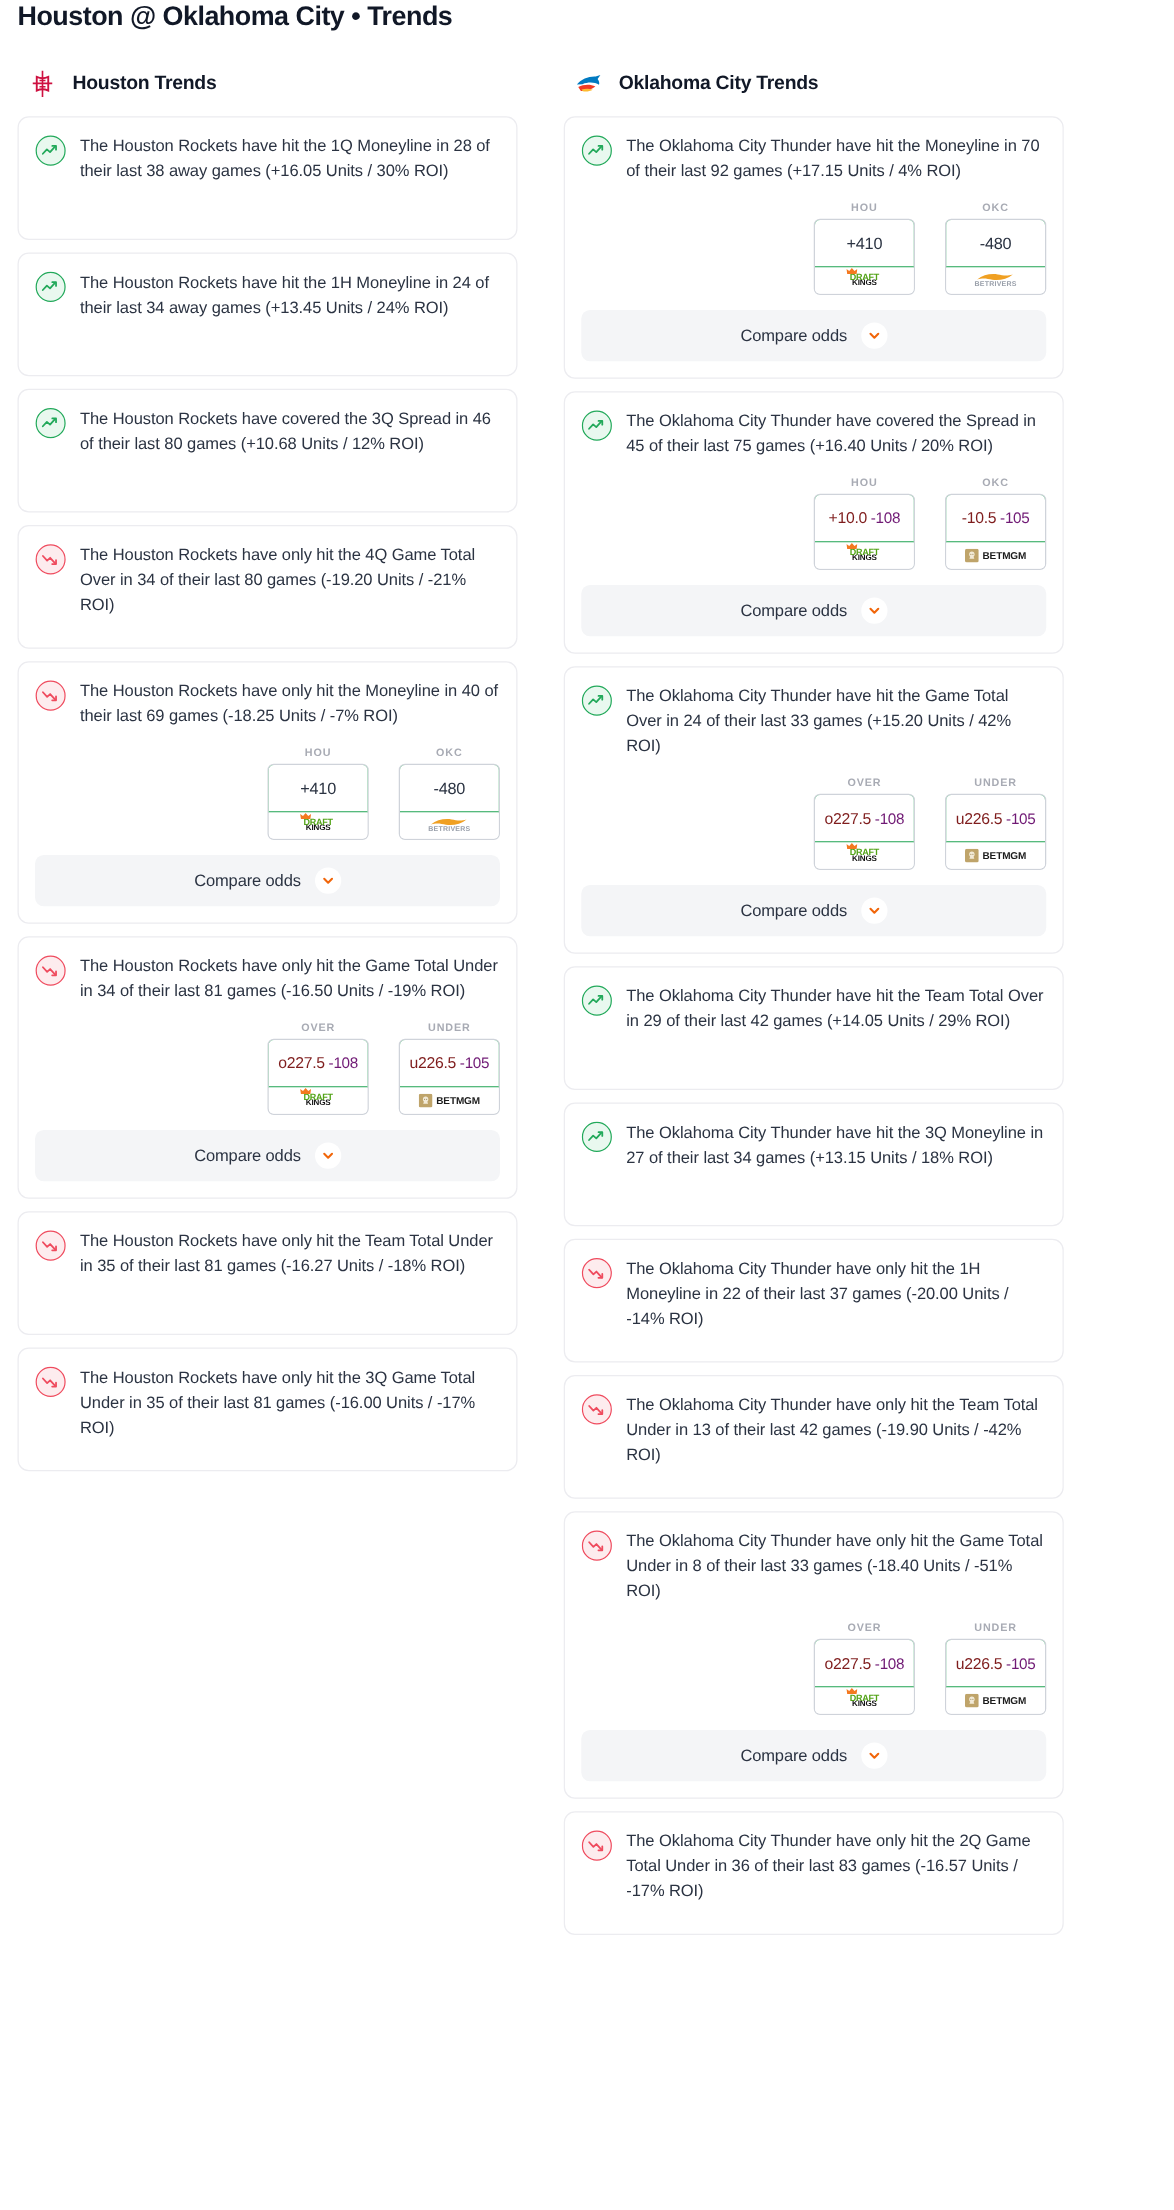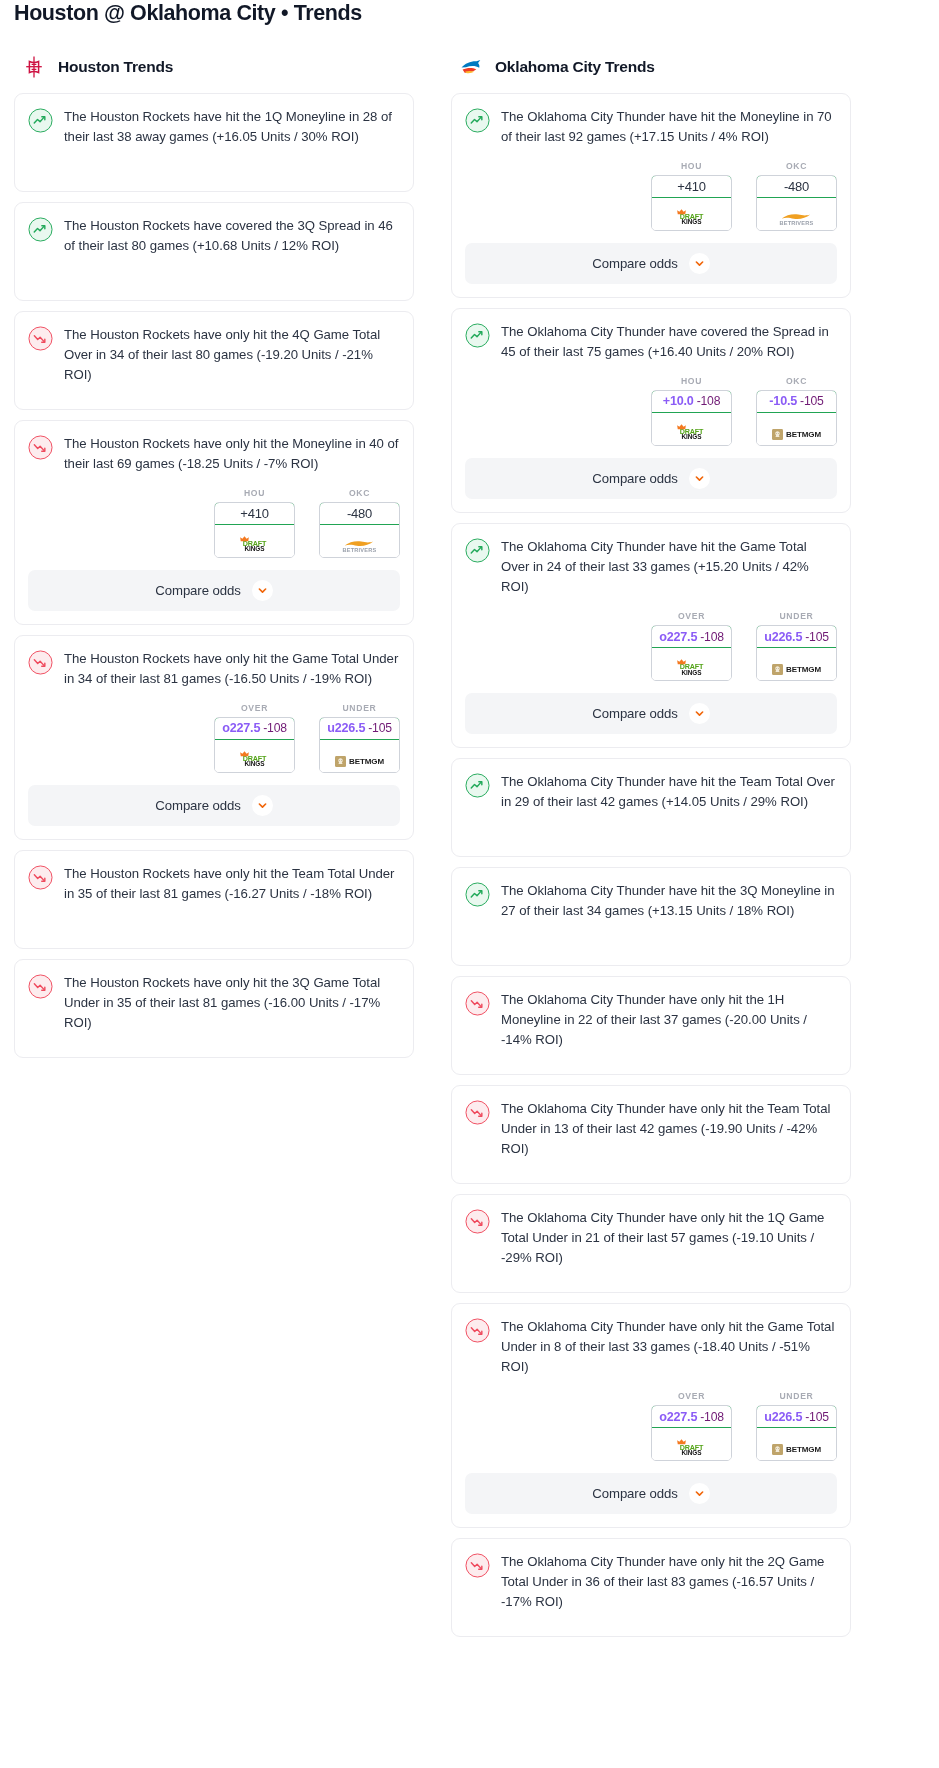--- a/index.html
+++ b/index.html
@@ -95,32 +95,32 @@
   }
   .odds-box {
     border: 1px solid #cfd3da;
     border-radius: 5px;
     overflow: hidden;
     background: #fff;
   }
   .odds-value {
     border: 1px solid #21a453;
     border-radius: 5px 5px 0 0;
-    margin: -1px -1px 11px -1px;
-    height: 23px;
+    margin: -1px -1px 0 -1px;
+    height: 39px;
     display: flex;
     align-items: center;
     justify-content: center;
     gap: 3px;
     background: #fff;
   }
   .odds-value .v-main {
     font-size: 12.6px;
-    font-weight: 700;
-    color: #8b5cf6;
+    font-weight: 400;
+    color: #7f1d1d;
     letter-spacing: -0.2px;
   }
   .odds-value .v-juice {
     font-size: 12.2px;
     font-weight: 400;
     color: #701a75;
     letter-spacing: -0.2px;
   }
   .odds-value.single .v-main { font-weight: 400; font-size: 13px; color: #2b3342; }
   .book {
@@ -203,20 +203,32 @@
 
     </div>
       <div class="card">
       <div class="card-body">
         <span class="trend-icon">
     <svg viewBox="0 0 26 26">
       <circle cx="13" cy="13" r="12" fill="#e9f8ef" stroke="#22a95a" stroke-width="1"></circle>
       <path d="M6.5 15.6l3.4-3.6 2.6 2.2 4.3-4.7" fill="none" stroke="#22a95a" stroke-width="1.5" stroke-linecap="round" stroke-linejoin="round"></path>
       <path d="M14.4 9.1h3.1v3.1" fill="none" stroke="#22a95a" stroke-width="1.5" stroke-linecap="round" stroke-linejoin="round"></path>
     </svg></span>
+        <span class="trend-text">The Houston Rockets have hit the 1H Moneyline in 24 of their last 34 away games (+13.45 Units / 24% ROI)</span>
+      </div>
+
+    </div>
+      <div class="card">
+      <div class="card-body">
+        <span class="trend-icon">
+    <svg viewBox="0 0 26 26">
+      <circle cx="13" cy="13" r="12" fill="#e9f8ef" stroke="#22a95a" stroke-width="1"></circle>
+      <path d="M6.5 15.6l3.4-3.6 2.6 2.2 4.3-4.7" fill="none" stroke="#22a95a" stroke-width="1.5" stroke-linecap="round" stroke-linejoin="round"></path>
+      <path d="M14.4 9.1h3.1v3.1" fill="none" stroke="#22a95a" stroke-width="1.5" stroke-linecap="round" stroke-linejoin="round"></path>
+    </svg></span>
         <span class="trend-text">The Houston Rockets have covered the 3Q Spread in 46 of their last 80 games (+10.68 Units / 12% ROI)</span>
       </div>
 
     </div>
       <div class="card">
       <div class="card-body">
         <span class="trend-icon">
     <svg viewBox="0 0 26 26">
       <circle cx="13" cy="13" r="12" fill="#fdecee" stroke="#ef4b5e" stroke-width="1"></circle>
       <path d="M6.6 10.2l3.5 3.8 2.5-2.3 4.4 4.8" fill="none" stroke="#ef4b5e" stroke-width="1.5" stroke-linecap="round" stroke-linejoin="round"></path>
@@ -594,32 +606,20 @@
 
     </div>
       <div class="card">
       <div class="card-body">
         <span class="trend-icon">
     <svg viewBox="0 0 26 26">
       <circle cx="13" cy="13" r="12" fill="#fdecee" stroke="#ef4b5e" stroke-width="1"></circle>
       <path d="M6.6 10.2l3.5 3.8 2.5-2.3 4.4 4.8" fill="none" stroke="#ef4b5e" stroke-width="1.5" stroke-linecap="round" stroke-linejoin="round"></path>
       <path d="M14.3 16.9h3.2v-3.2" fill="none" stroke="#ef4b5e" stroke-width="1.5" stroke-linecap="round" stroke-linejoin="round"></path>
     </svg></span>
-        <span class="trend-text">The Oklahoma City Thunder have only hit the 1Q Game Total Under in 21 of their last 57 games (-19.10 Units / -29% ROI)</span>
-      </div>
-
-    </div>
-      <div class="card">
-      <div class="card-body">
-        <span class="trend-icon">
-    <svg viewBox="0 0 26 26">
-      <circle cx="13" cy="13" r="12" fill="#fdecee" stroke="#ef4b5e" stroke-width="1"></circle>
-      <path d="M6.6 10.2l3.5 3.8 2.5-2.3 4.4 4.8" fill="none" stroke="#ef4b5e" stroke-width="1.5" stroke-linecap="round" stroke-linejoin="round"></path>
-      <path d="M14.3 16.9h3.2v-3.2" fill="none" stroke="#ef4b5e" stroke-width="1.5" stroke-linecap="round" stroke-linejoin="round"></path>
-    </svg></span>
         <span class="trend-text">The Oklahoma City Thunder have only hit the Game Total Under in 8 of their last 33 games (-18.40 Units / -51% ROI)</span>
       </div>
       <div class="odds-wrap">
           <div class="odds-col">
       <div class="odds-label">OVER</div>
       <div class="odds-box">
         <div class="odds-value">
           <span class="v-main">o227.5</span>
           <span class="v-juice">-108</span>
         </div>

